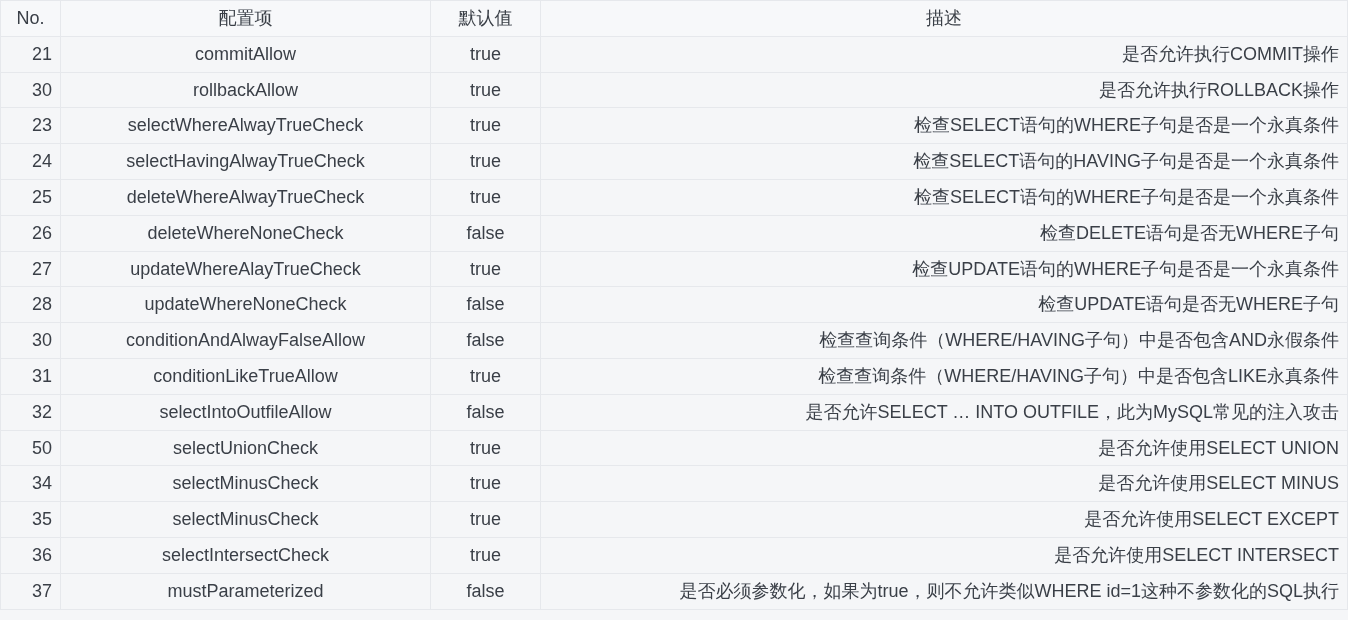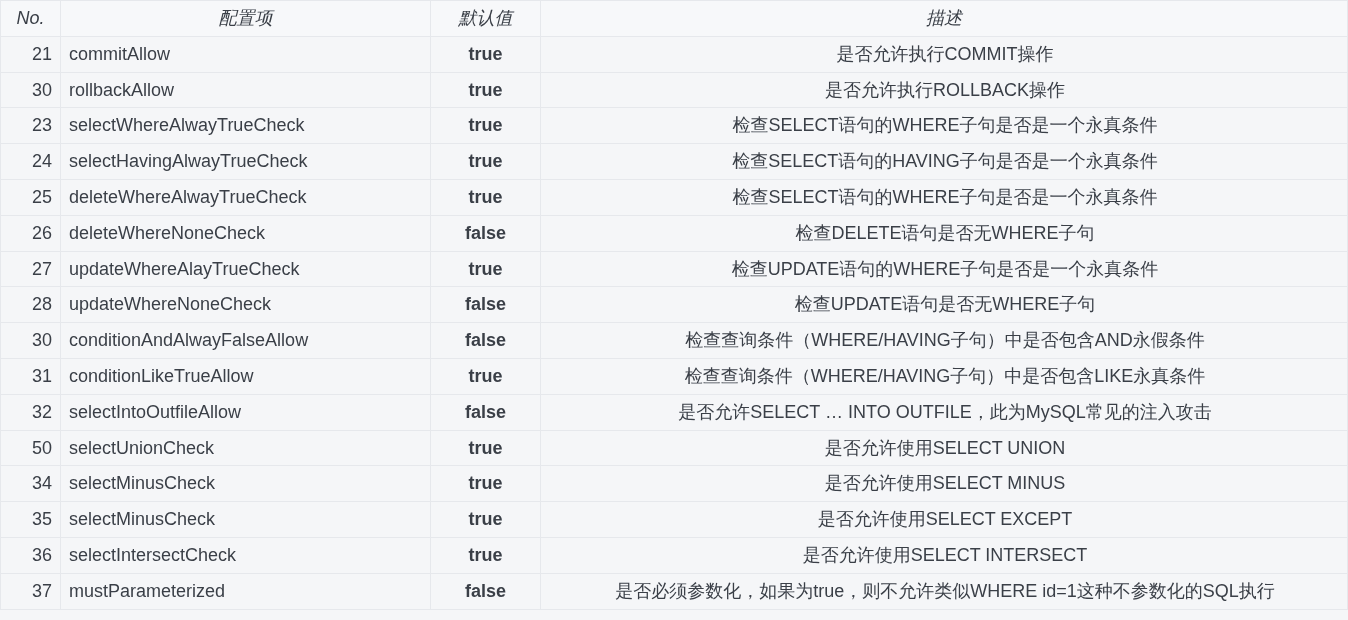--- a/index.html
+++ b/index.html
@@ -22,37 +22,35 @@
     th, td {
       border: 1px solid #e6e8ec;
       padding: 3px 8px;
       vertical-align: middle;
       line-height: 1.6;
     }
     th {
       font-weight: 400;
       text-align: center;
       background: #f7f8fa;
-      font-style: italic;
     }
     td.col-no {
       text-align: right;
       width: 60px;
     }
     td.col-item {
-      text-align: left;
+      text-align: center;
       width: 370px;
     }
     td.col-default {
       text-align: center;
       width: 110px;
-      font-weight: bold;
     }
     td.col-desc {
-      text-align: center;
+      text-align: right;
       padding-left: 10px;
     }
     col.c-no { width: 60px; }
     col.c-item { width: 370px; }
     col.c-default { width: 110px; }
     col.c-desc { width: auto; }
   </style>
 </head>
 <body>
 

